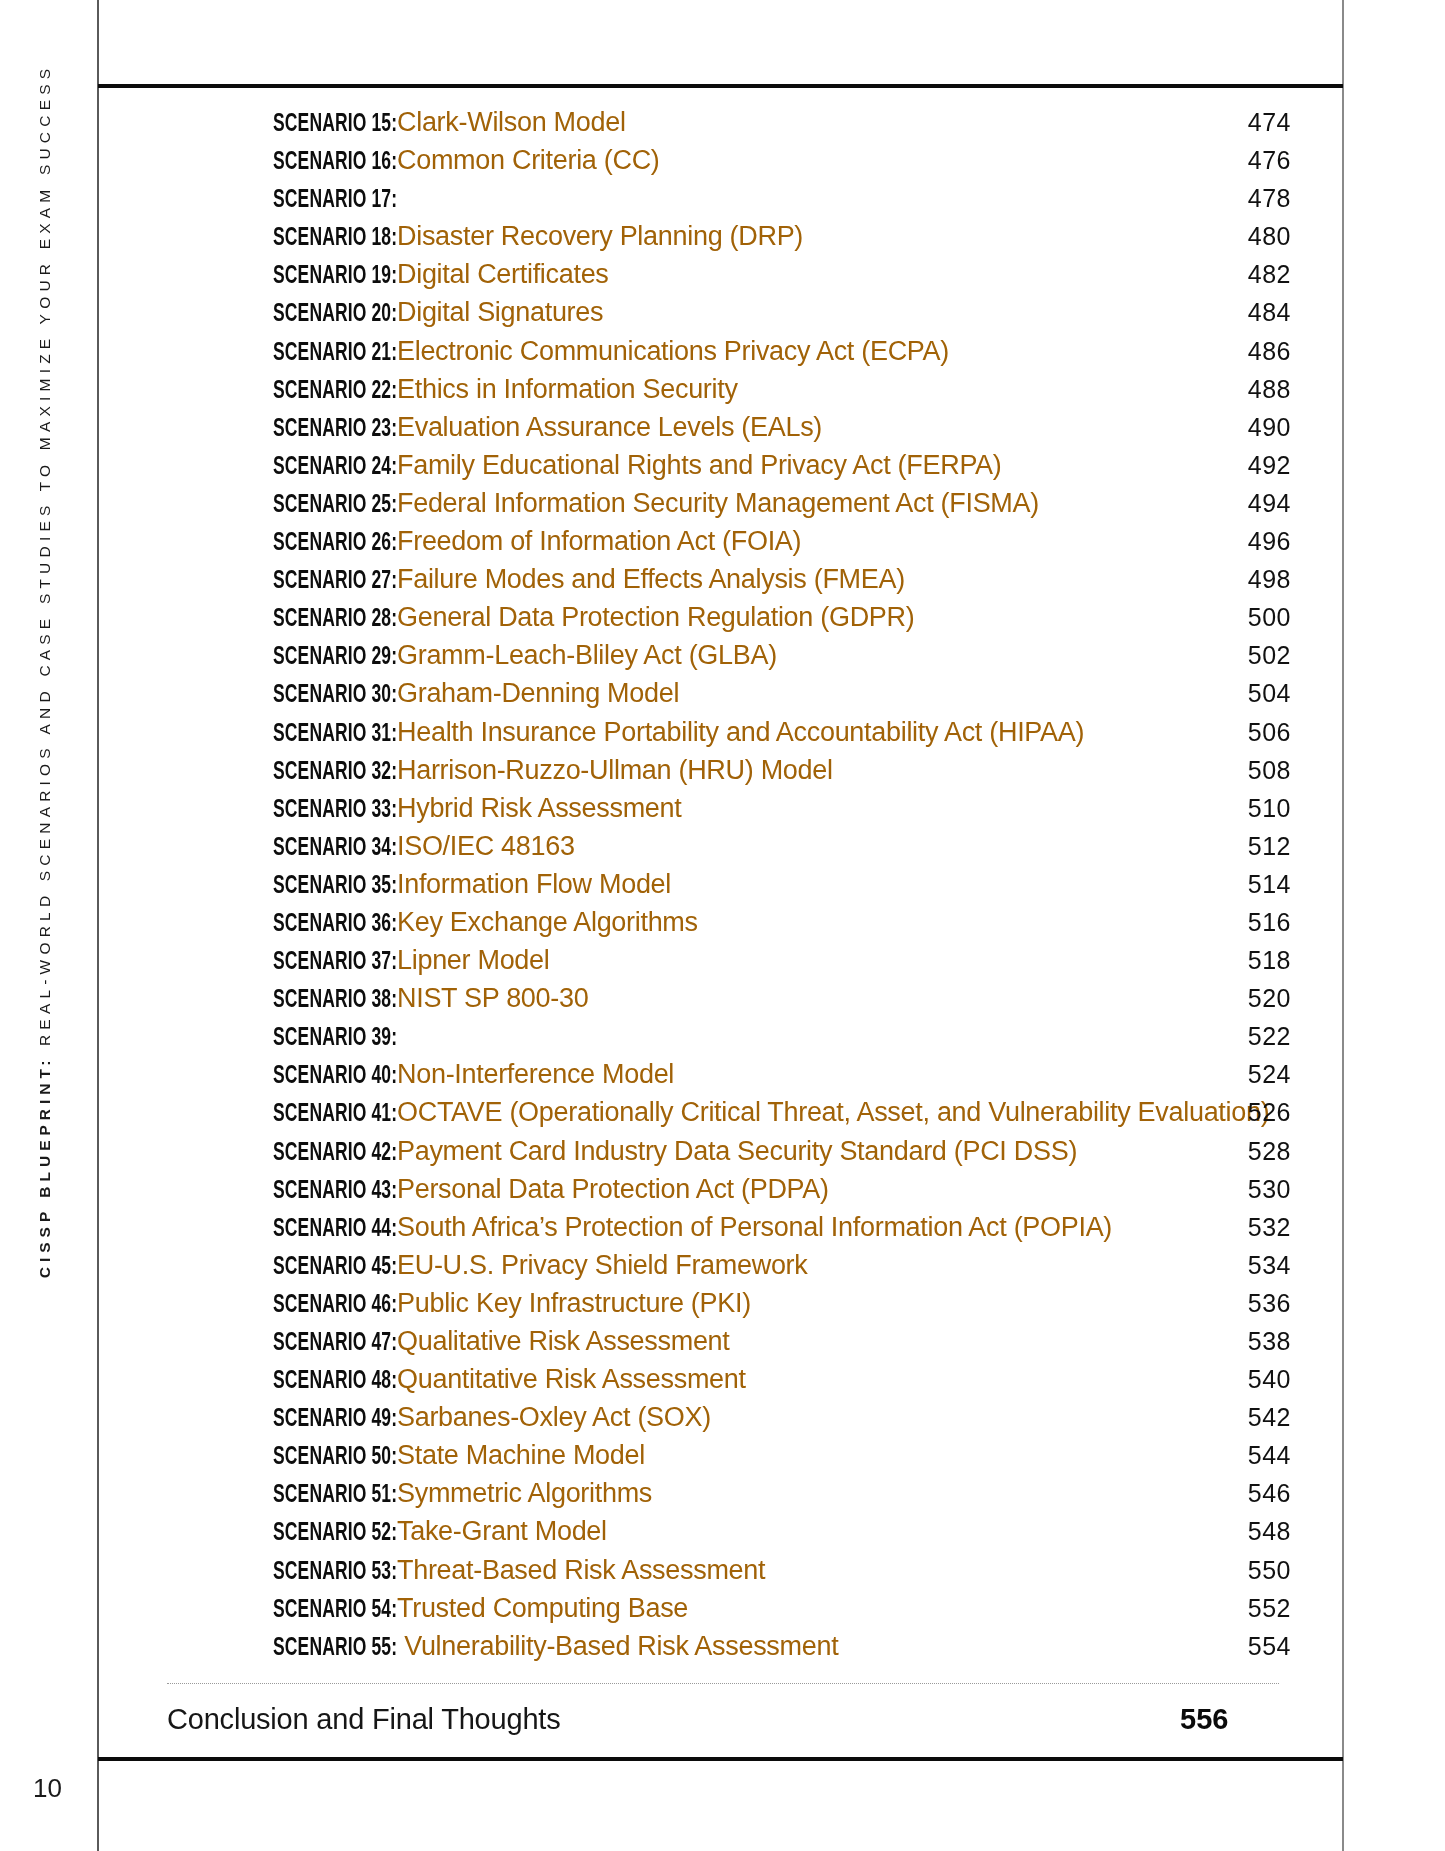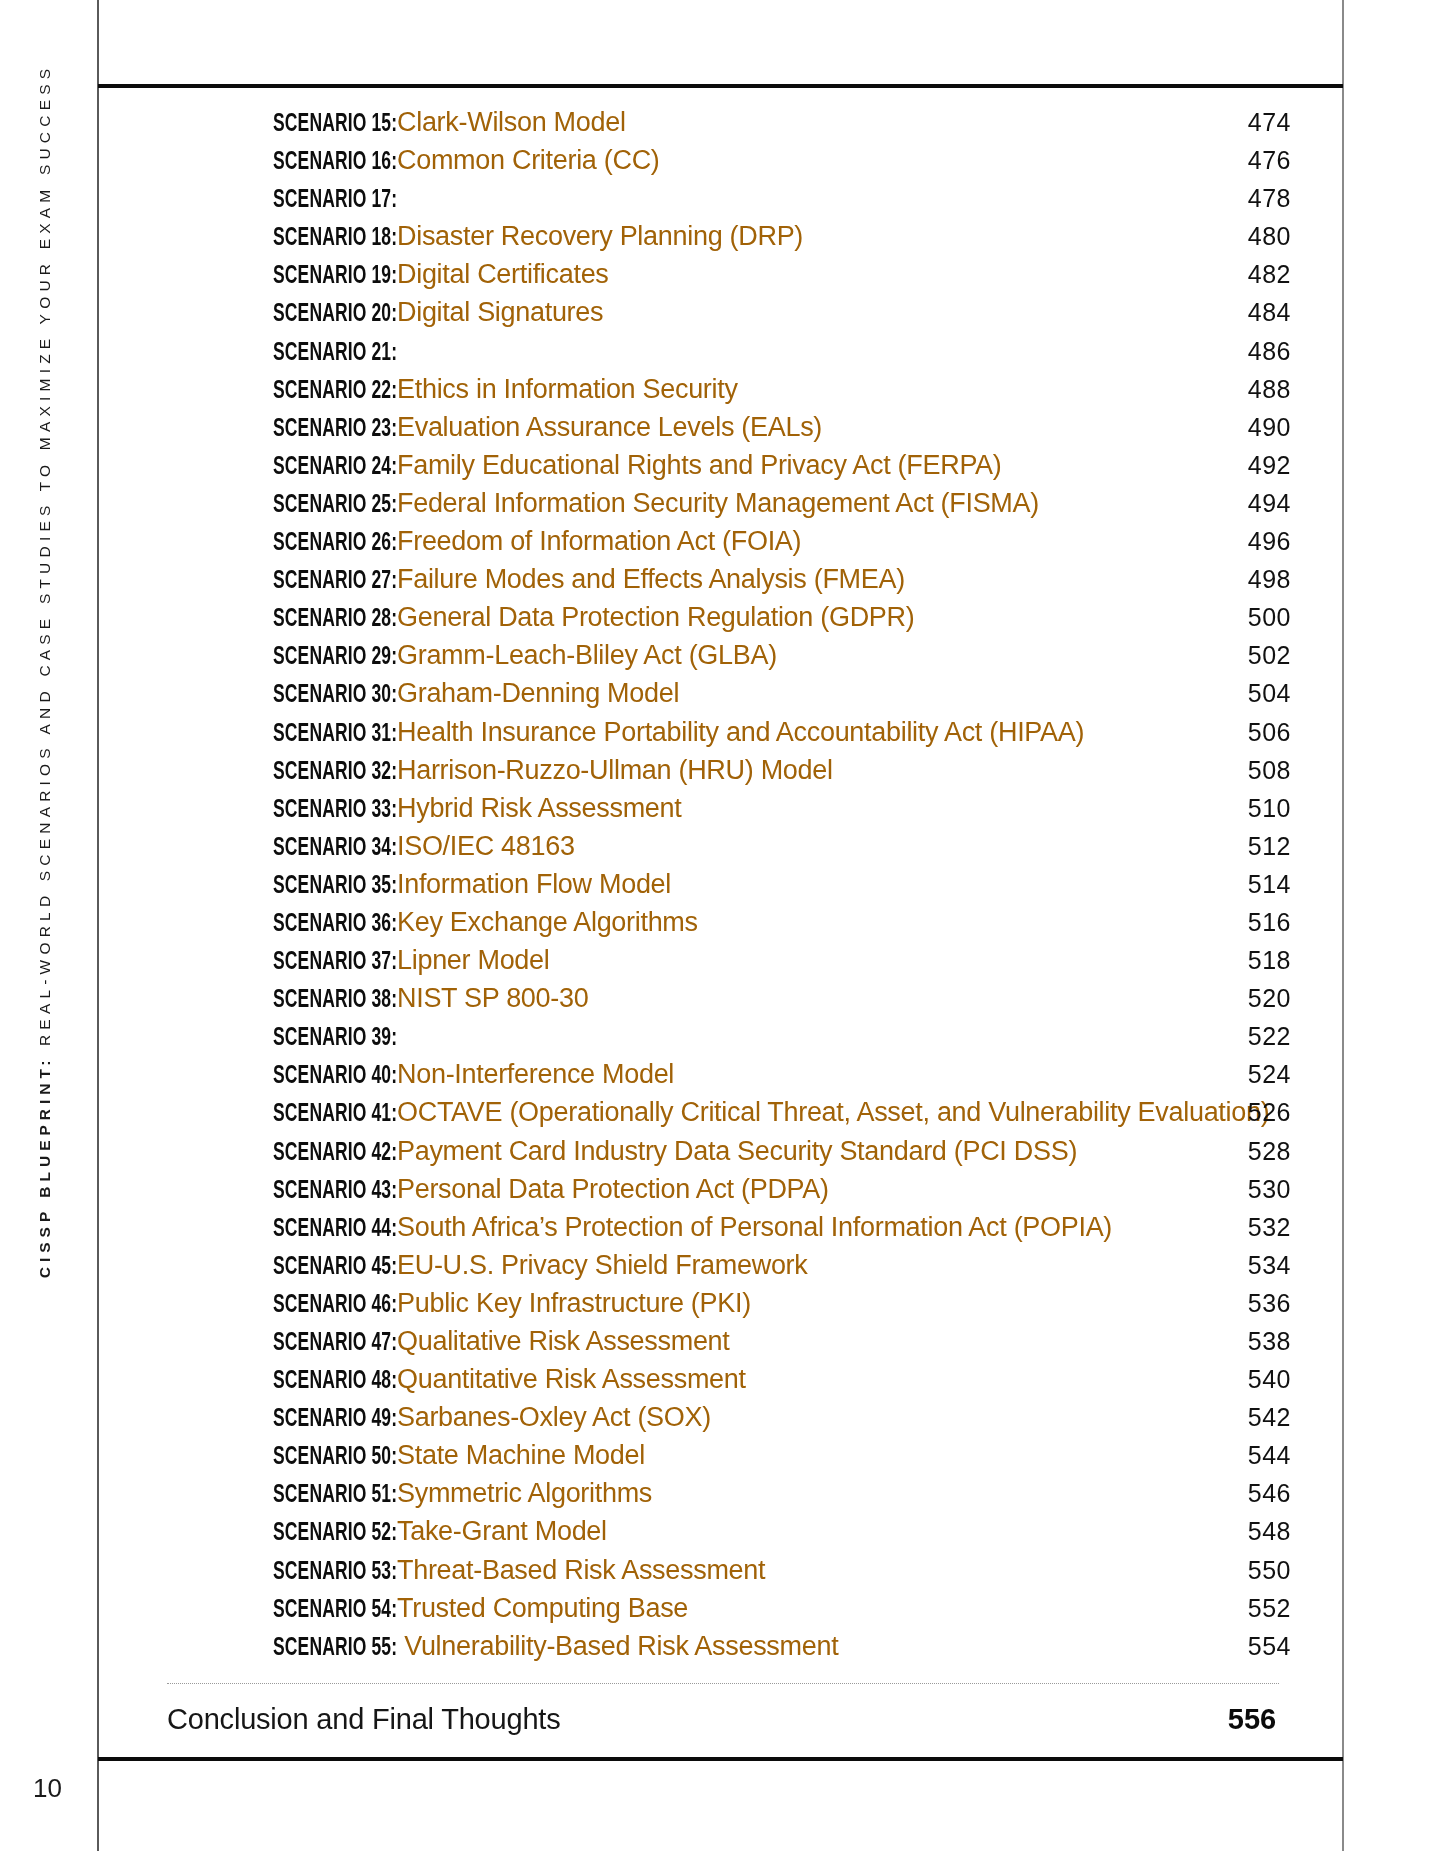--- a/index.html
+++ b/index.html
@@ -25,21 +25,21 @@
   .row .label span {
     position:absolute; left:0; top:0; display:inline-block;
     font-weight:bold; font-size:25px; letter-spacing:0.2px;
     transform: scaleX(0.7); transform-origin:left center; color:#0d0d0d;
   }
   .row .title { font-size:27px; color:#a16207; margin-left:5px; letter-spacing:-0.3px; }
   .row .page { position:absolute; right:2px; top:0; font-size:25px; color:#111; letter-spacing:0.5px; }
 
   .dotted { position:absolute; left:167px; top:1683px; width:1112px; border-top:1.5px dotted #9a9a9a; }
   .conclusion { position:absolute; left:167px; top:1700px; font-size:29px; line-height:38px; color:#161616; letter-spacing:-0.2px; }
-  .conclusion-page { position:absolute; left:1206px; width:92px; text-align:center; top:1700px; font-size:29px; line-height:38px; font-weight:bold; color:#0b0b0b; }
+  .conclusion-page { position:absolute; left:1180px; width:92px; text-align:left; top:1700px; font-size:29px; line-height:38px; font-weight:bold; color:#0b0b0b; }
   .folio { position:absolute; left:33px; top:1772px; font-size:26px; line-height:32px; color:#1a1a1a; }
 </style>
 </head>
 <body>
 
 <div class="vline left"></div>
 <div class="vline right"></div>
 <div class="hrule top"></div>
 <div class="hrule bottom"></div>
 
@@ -48,21 +48,21 @@
   <span>REAL-WORLD SCENARIOS AND CASE STUDIES TO MAXIMIZE YOUR EXAM SUCCESS</span>
 </div>
 
 <div class="toc" id="toc">
     <div class="row"><span class="label"><span>SCENARIO 15:</span></span><span class="title">Clark-Wilson Model</span><span class="page">474</span></div>
     <div class="row"><span class="label"><span>SCENARIO 16:</span></span><span class="title">Common Criteria (CC)</span><span class="page">476</span></div>
     <div class="row"><span class="label"><span>SCENARIO 17:</span></span><span class="page">478</span></div>
     <div class="row"><span class="label"><span>SCENARIO 18:</span></span><span class="title">Disaster Recovery Planning (DRP)</span><span class="page">480</span></div>
     <div class="row"><span class="label"><span>SCENARIO 19:</span></span><span class="title">Digital Certificates</span><span class="page">482</span></div>
     <div class="row"><span class="label"><span>SCENARIO 20:</span></span><span class="title">Digital Signatures</span><span class="page">484</span></div>
-    <div class="row"><span class="label"><span>SCENARIO 21:</span></span><span class="page">486</span></div>
+    <div class="row"><span class="label"><span>SCENARIO 21:</span></span><span class="title">Electronic Communications Privacy Act (ECPA)</span><span class="page">486</span></div>
     <div class="row"><span class="label"><span>SCENARIO 22:</span></span><span class="title">Ethics in Information Security</span><span class="page">488</span></div>
     <div class="row"><span class="label"><span>SCENARIO 23:</span></span><span class="title">Evaluation Assurance Levels (EALs)</span><span class="page">490</span></div>
     <div class="row"><span class="label"><span>SCENARIO 24:</span></span><span class="title">Family Educational Rights and Privacy Act (FERPA)</span><span class="page">492</span></div>
     <div class="row"><span class="label"><span>SCENARIO 25:</span></span><span class="title">Federal Information Security Management Act (FISMA)</span><span class="page">494</span></div>
     <div class="row"><span class="label"><span>SCENARIO 26:</span></span><span class="title">Freedom of Information Act (FOIA)</span><span class="page">496</span></div>
     <div class="row"><span class="label"><span>SCENARIO 27:</span></span><span class="title">Failure Modes and Effects Analysis (FMEA)</span><span class="page">498</span></div>
     <div class="row"><span class="label"><span>SCENARIO 28:</span></span><span class="title">General Data Protection Regulation (GDPR)</span><span class="page">500</span></div>
     <div class="row"><span class="label"><span>SCENARIO 29:</span></span><span class="title">Gramm-Leach-Bliley Act (GLBA)</span><span class="page">502</span></div>
     <div class="row"><span class="label"><span>SCENARIO 30:</span></span><span class="title">Graham-Denning Model</span><span class="page">504</span></div>
     <div class="row"><span class="label"><span>SCENARIO 31:</span></span><span class="title">Health Insurance Portability and Accountability Act (HIPAA)</span><span class="page">506</span></div>

